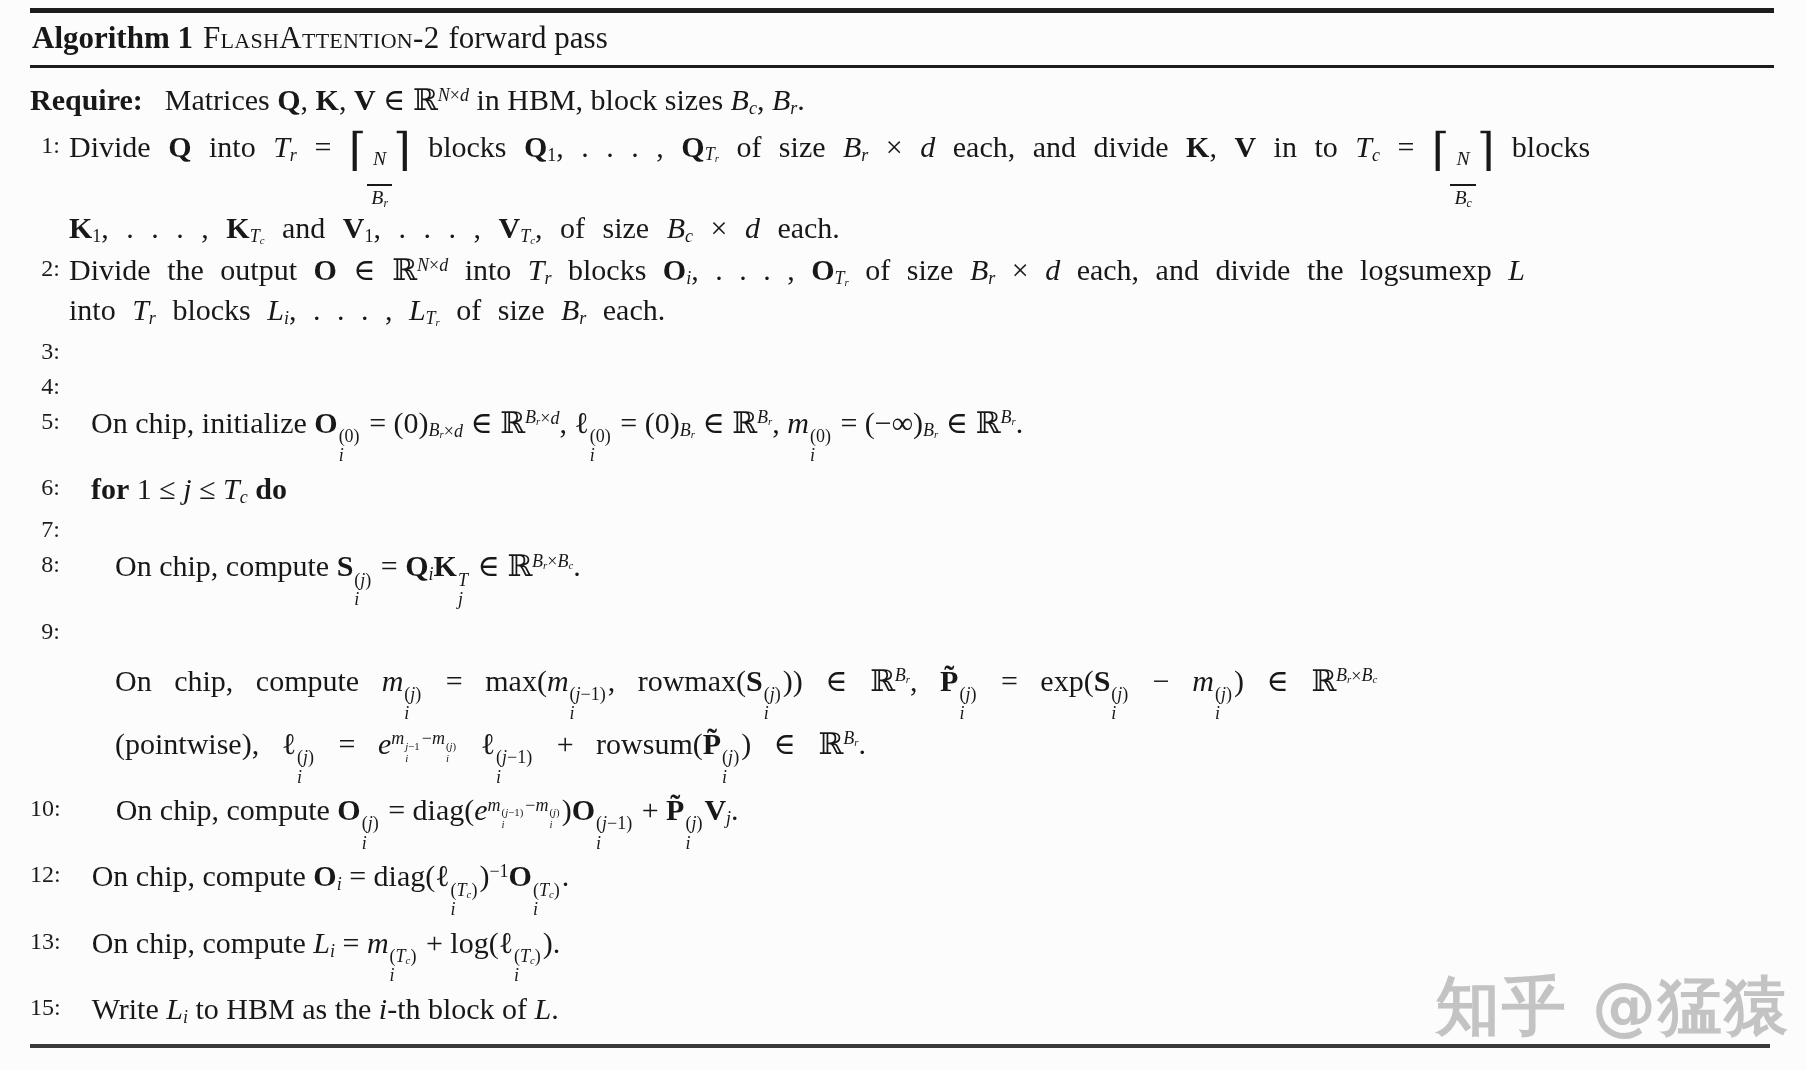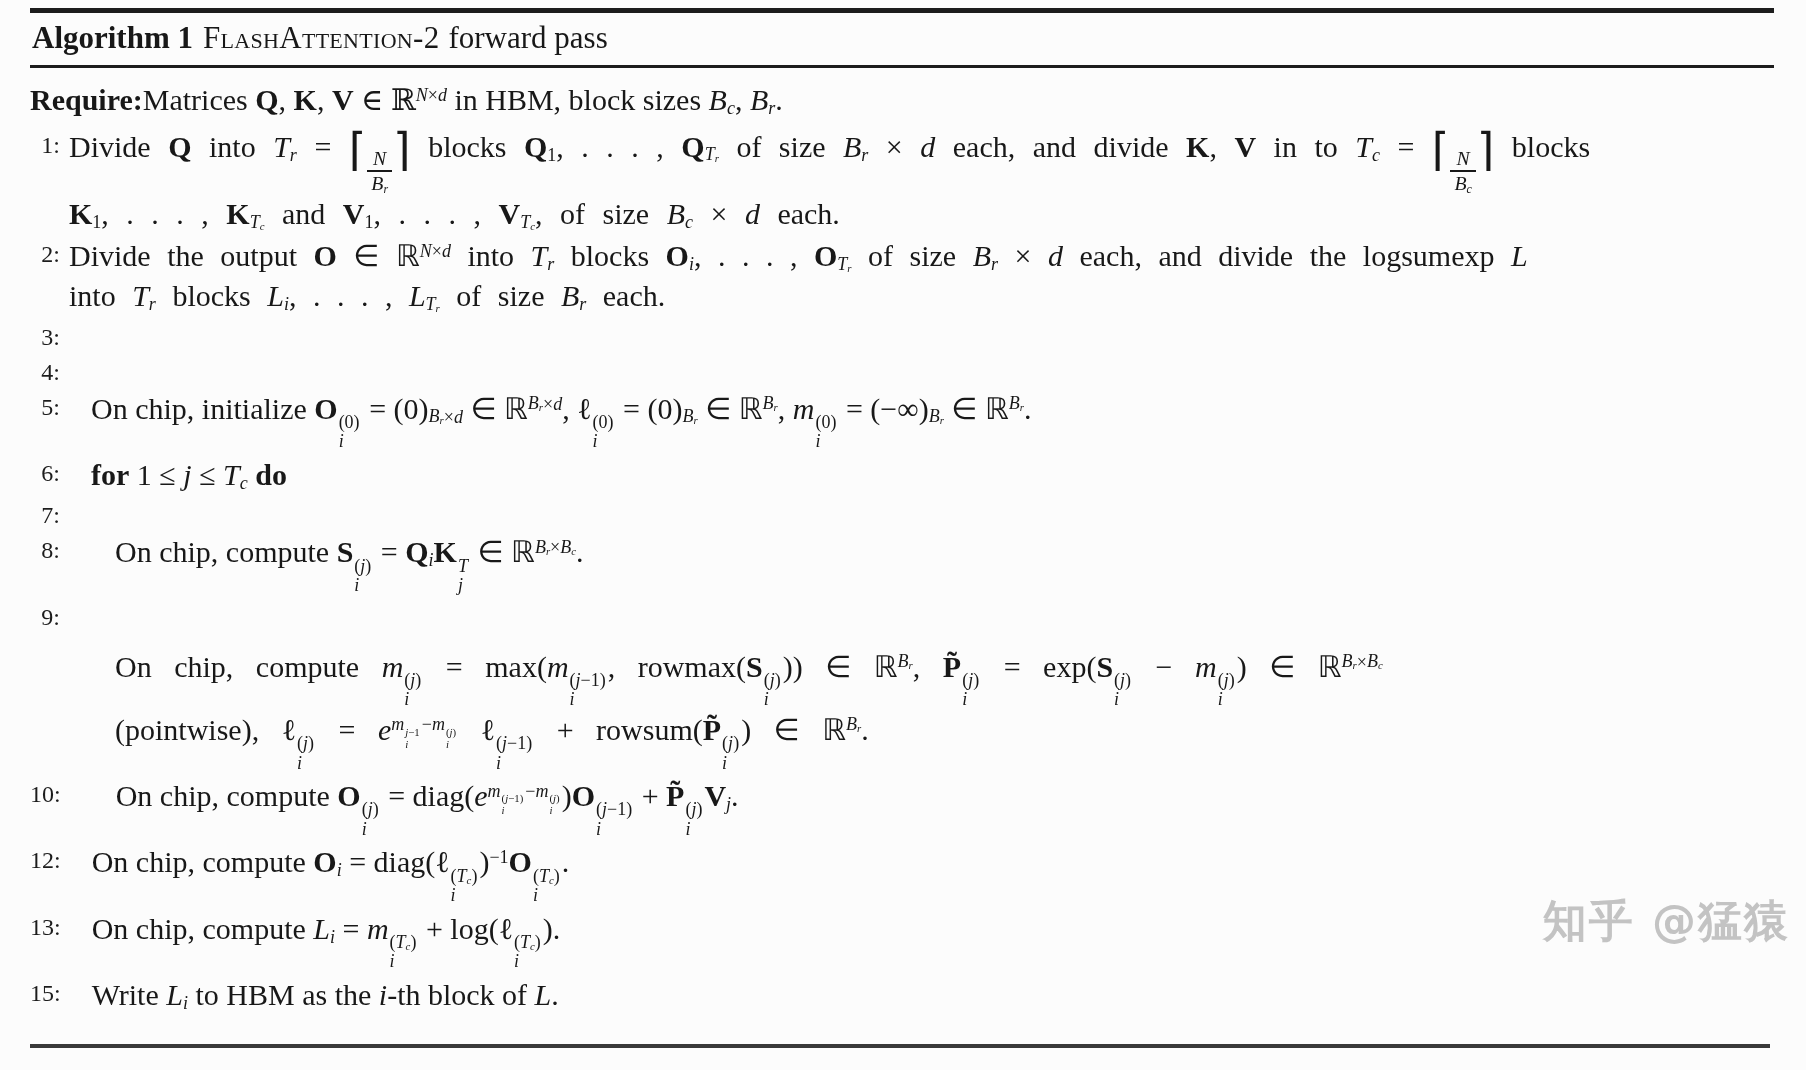--- a/index.html
+++ b/index.html
@@ -14,50 +14,50 @@
   .rule-mid { height:3px; }
   .rule-bot { position:absolute; left:30px; right:36px; top:1044px; height:4px; background:#3a3a3a; }
 
   .algo-title { font-size:31px; padding:7px 2px 9px 2px; white-space:nowrap; }
   .t-label { font-weight:bold; margin-right:10px; }
   .t-name  { font-variant:small-caps; letter-spacing:0.3px; }
   .t-rest  { margin-left:9px; }
 
   .algo-body { font-size:30px; padding-top:8px; }
   .require { padding:4px 0 3px 0; line-height:1.35; }
-  .req-label { font-weight:bold; margin-right:0; }
+  .req-label { font-weight:bold; margin-right:22px; }
 
   .algo-line { display:flex; margin:3px 0; }
   .ln { min-width:30px; text-align:right; font-size:24px; padding-top:5px; color:#1c1c1c; flex:0 0 auto; }
-  .lcc { line-height:1.32;font-family:Liberation Serif, serif; }
+  .lcc { line-height:1.32; }
   .ind0 .lcc { padding-left:9px; }
   .ind1 .lcc { padding-left:31px; }
   .ind2 .lcc { padding-left:55px; }
 
   i { font-style:italic; }
   b { font-weight:bold; }
   sup { font-size:0.6em; vertical-align:0.52em; line-height:0; }
   sub { font-size:0.6em; vertical-align:-0.22em; line-height:0; }
 
   
   .ss { display:inline-flex; flex-direction:column; align-items:flex-start;
         font-size:0.6em; line-height:1.08; vertical-align:-0.52em;
         margin-left:1px; margin-right:2px; text-align:left; }
   .ss .a, .ss .u { display:block; }
 
   
   .fr { display:inline-flex; flex-direction:column; text-align:center;
         font-size:0.66em; line-height:1.12; vertical-align:-0.45em; margin:0 1px; }
   .fn { padding:0 4px; }
-  .fd { border-top:2px solid #181818; padding:0 4px; }
+  .fd { border-top:2px solid #181818; padding:0 4px;margin-top:14px; }
   .lc, .rc { font-size:1.5em; vertical-align:-0.18em; line-height:0; }
 
   .watermark {
-    position:absolute; top:892px; right:16px;
-    font-size:44px; font-weight:700; letter-spacing:2px;
+    position:absolute; top:963px; right:16px;
+    font-size:64px; font-weight:700; letter-spacing:2px;
     font-family:"DejaVu Sans",sans-serif;
   }
 </style>
 </head>
 <body>
 
 <div class="page">
   <div class="algo">
     <div class="rule rule-top"></div>
     <div class="algo-title">

